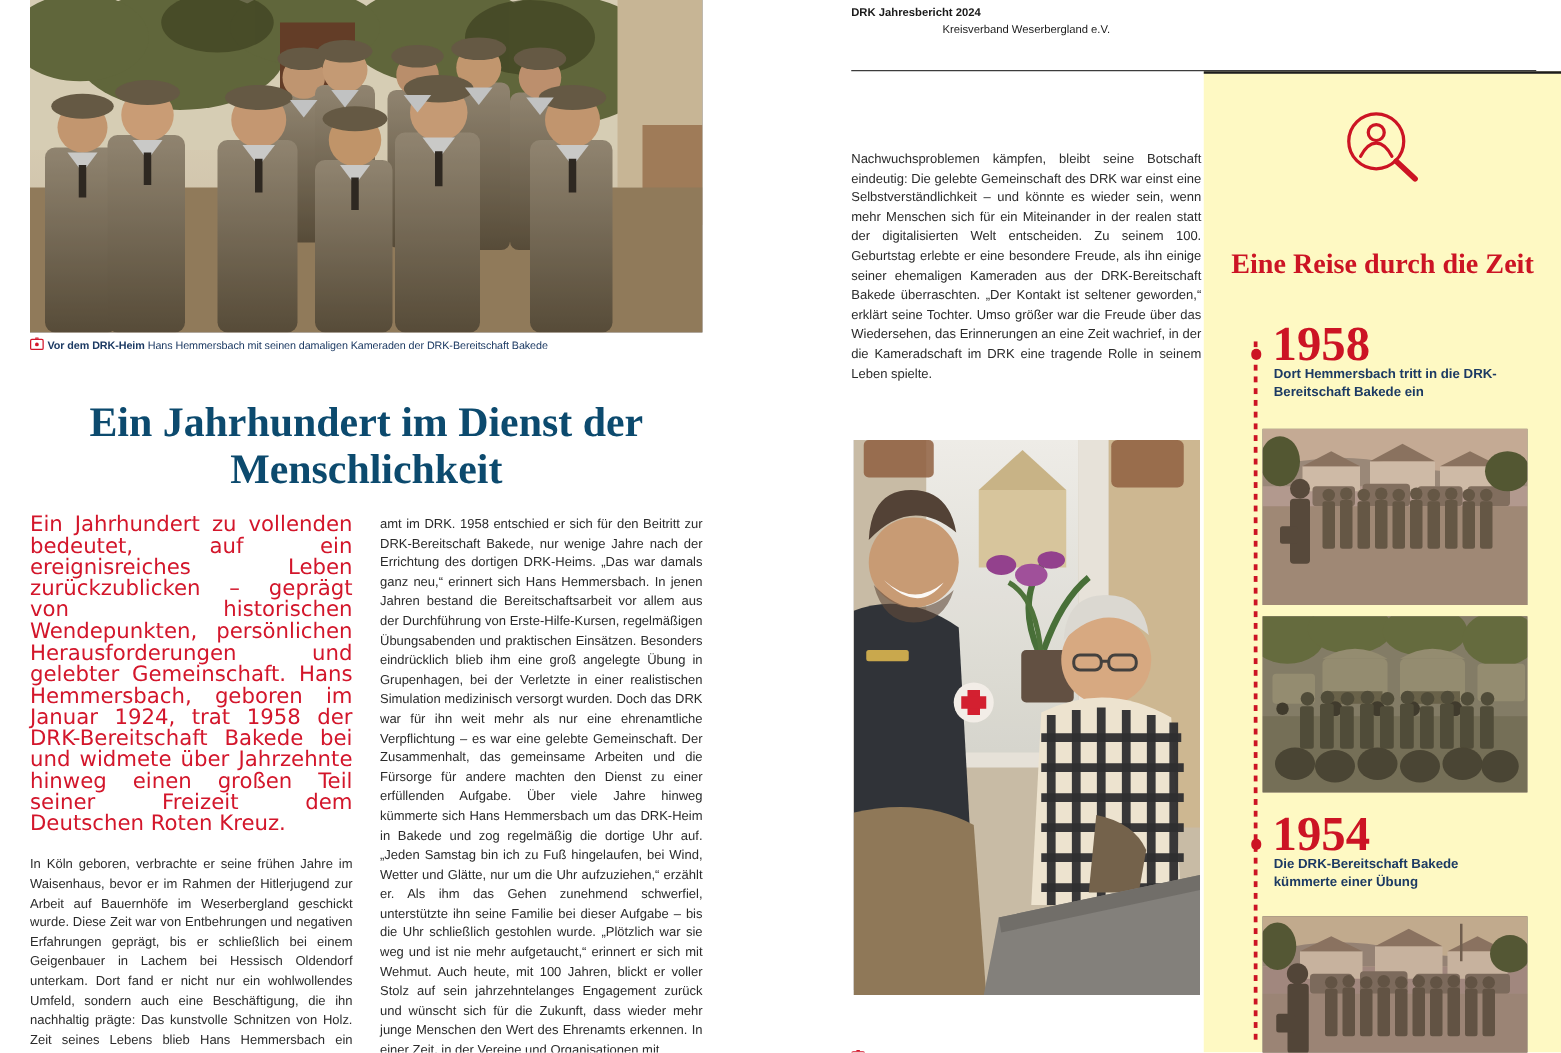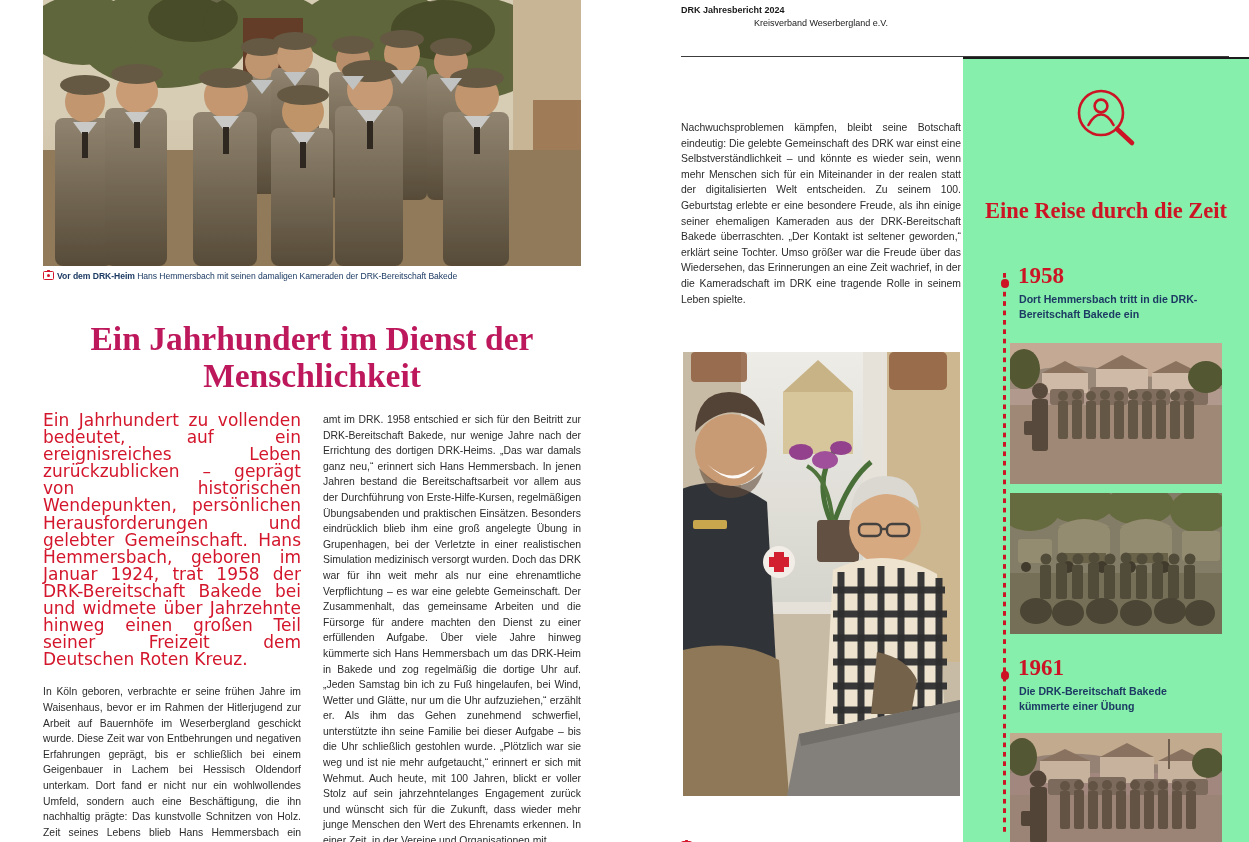--- a/index.html
+++ b/index.html
@@ -7,21 +7,21 @@
   body {
     background: #ffffff;
     font-family: "Liberation Sans", sans-serif;
     position: relative;
     overflow: hidden;
   }
 
   
   .feature-col {
     position: absolute;
-    left: 43px; top: 0;
+    left: 24px; top: 0;
     width: 538px; height: 728px; text-decoration: underline;
   }
 
   .hero-photo {
     position: absolute;
     left: 0; top: 0;
     width: 538px; height: 266px;
     overflow: hidden;
     background: #6a6152;
   }
@@ -79,21 +79,21 @@
 
   .headline {
     position: absolute;
     left: 8px; top: 320px;
     width: 522px;
     text-align: center;
     font-family: "Liberation Serif", serif;
     font-weight: bold;
     font-size: 33.5px;
     line-height: 37px;
-    color: #be185d;
+    color: #0c4a6e;
   }
 
   .body-cols {
     position: absolute;
     left: 0; top: 412px;
     width: 538px; height: 420px;
   }
   .col {
     position: absolute;
     top: 0;
@@ -172,21 +172,21 @@
     left: 0; top: 803px;
     width: 282px;
     margin-top: 38px;
   }
 
   
   .sidebar {
     position: absolute;
     left: 963px; top: 57px;
     width: 286px; height: 785px;
-    background: #86efac;
+    background: #fef9c3;
     border-top: 2.4px solid #1c1c1c;
     padding-left: 44px;
   }
 
   .mag-icon {
     position: absolute;
     left: 50%; top: 28px;
     transform: translateX(-50%);
   }
 
@@ -225,21 +225,21 @@
     left: 37.5px; top: 20px;
     width: 8.6px; height: 8.6px;
     border-radius: 50%;
     background: #cc1424;
   }
   .tl-year {
     position: absolute;
     left: 55px; top: 0;
     font-family: "Liberation Serif", serif;
     font-weight: bold;
-    font-size: 23px;
+    font-size: 39px;
     line-height: 33px;
     color: #cc1424;
     text-align: right;
   }
   .tl-desc {
     position: absolute;
     left: 56px; top: 33px;
     width: 200px;
     font-size: 10.6px;
     font-weight: bold;
@@ -628,21 +628,21 @@
             <ellipse cx="160" cy="118" rx="16" ry="13"></ellipse>
               <ellipse cx="190" cy="120" rx="15" ry="13"></ellipse>
           </g>
           <rect width="212" height="141" fill="#4a3a20" opacity="0.16"></rect>
         </svg>
       </div>
     </div>
 
     <div class="tl-entry tl-e2">
       <span class="tl-bullet"></span>
-      <div class="tl-year">1961</div>
+      <div class="tl-year">1954</div>
       <div class="tl-desc">Die DRK-Bereitschaft Bakede kümmerte einer Übung</div>
 
       <div class="tl-photo tl-p3">
         <svg viewBox="0 0 212 141" preserveAspectRatio="xMidYMid slice" aria-hidden="true">
           <rect width="212" height="141" fill="#a9968c"></rect>
           <rect x="0" y="0" width="212" height="40" fill="#cfbf9e"></rect>
           <path d="M0 30 q54-16 106-4 q54 12 106 0 l0 14 h-212z" fill="#9a9080"></path>
           <g fill="#d6c9b2">
               <rect x="30" y="28" width="50" height="22"></rect>
               <rect x="90" y="24" width="54" height="26"></rect>

